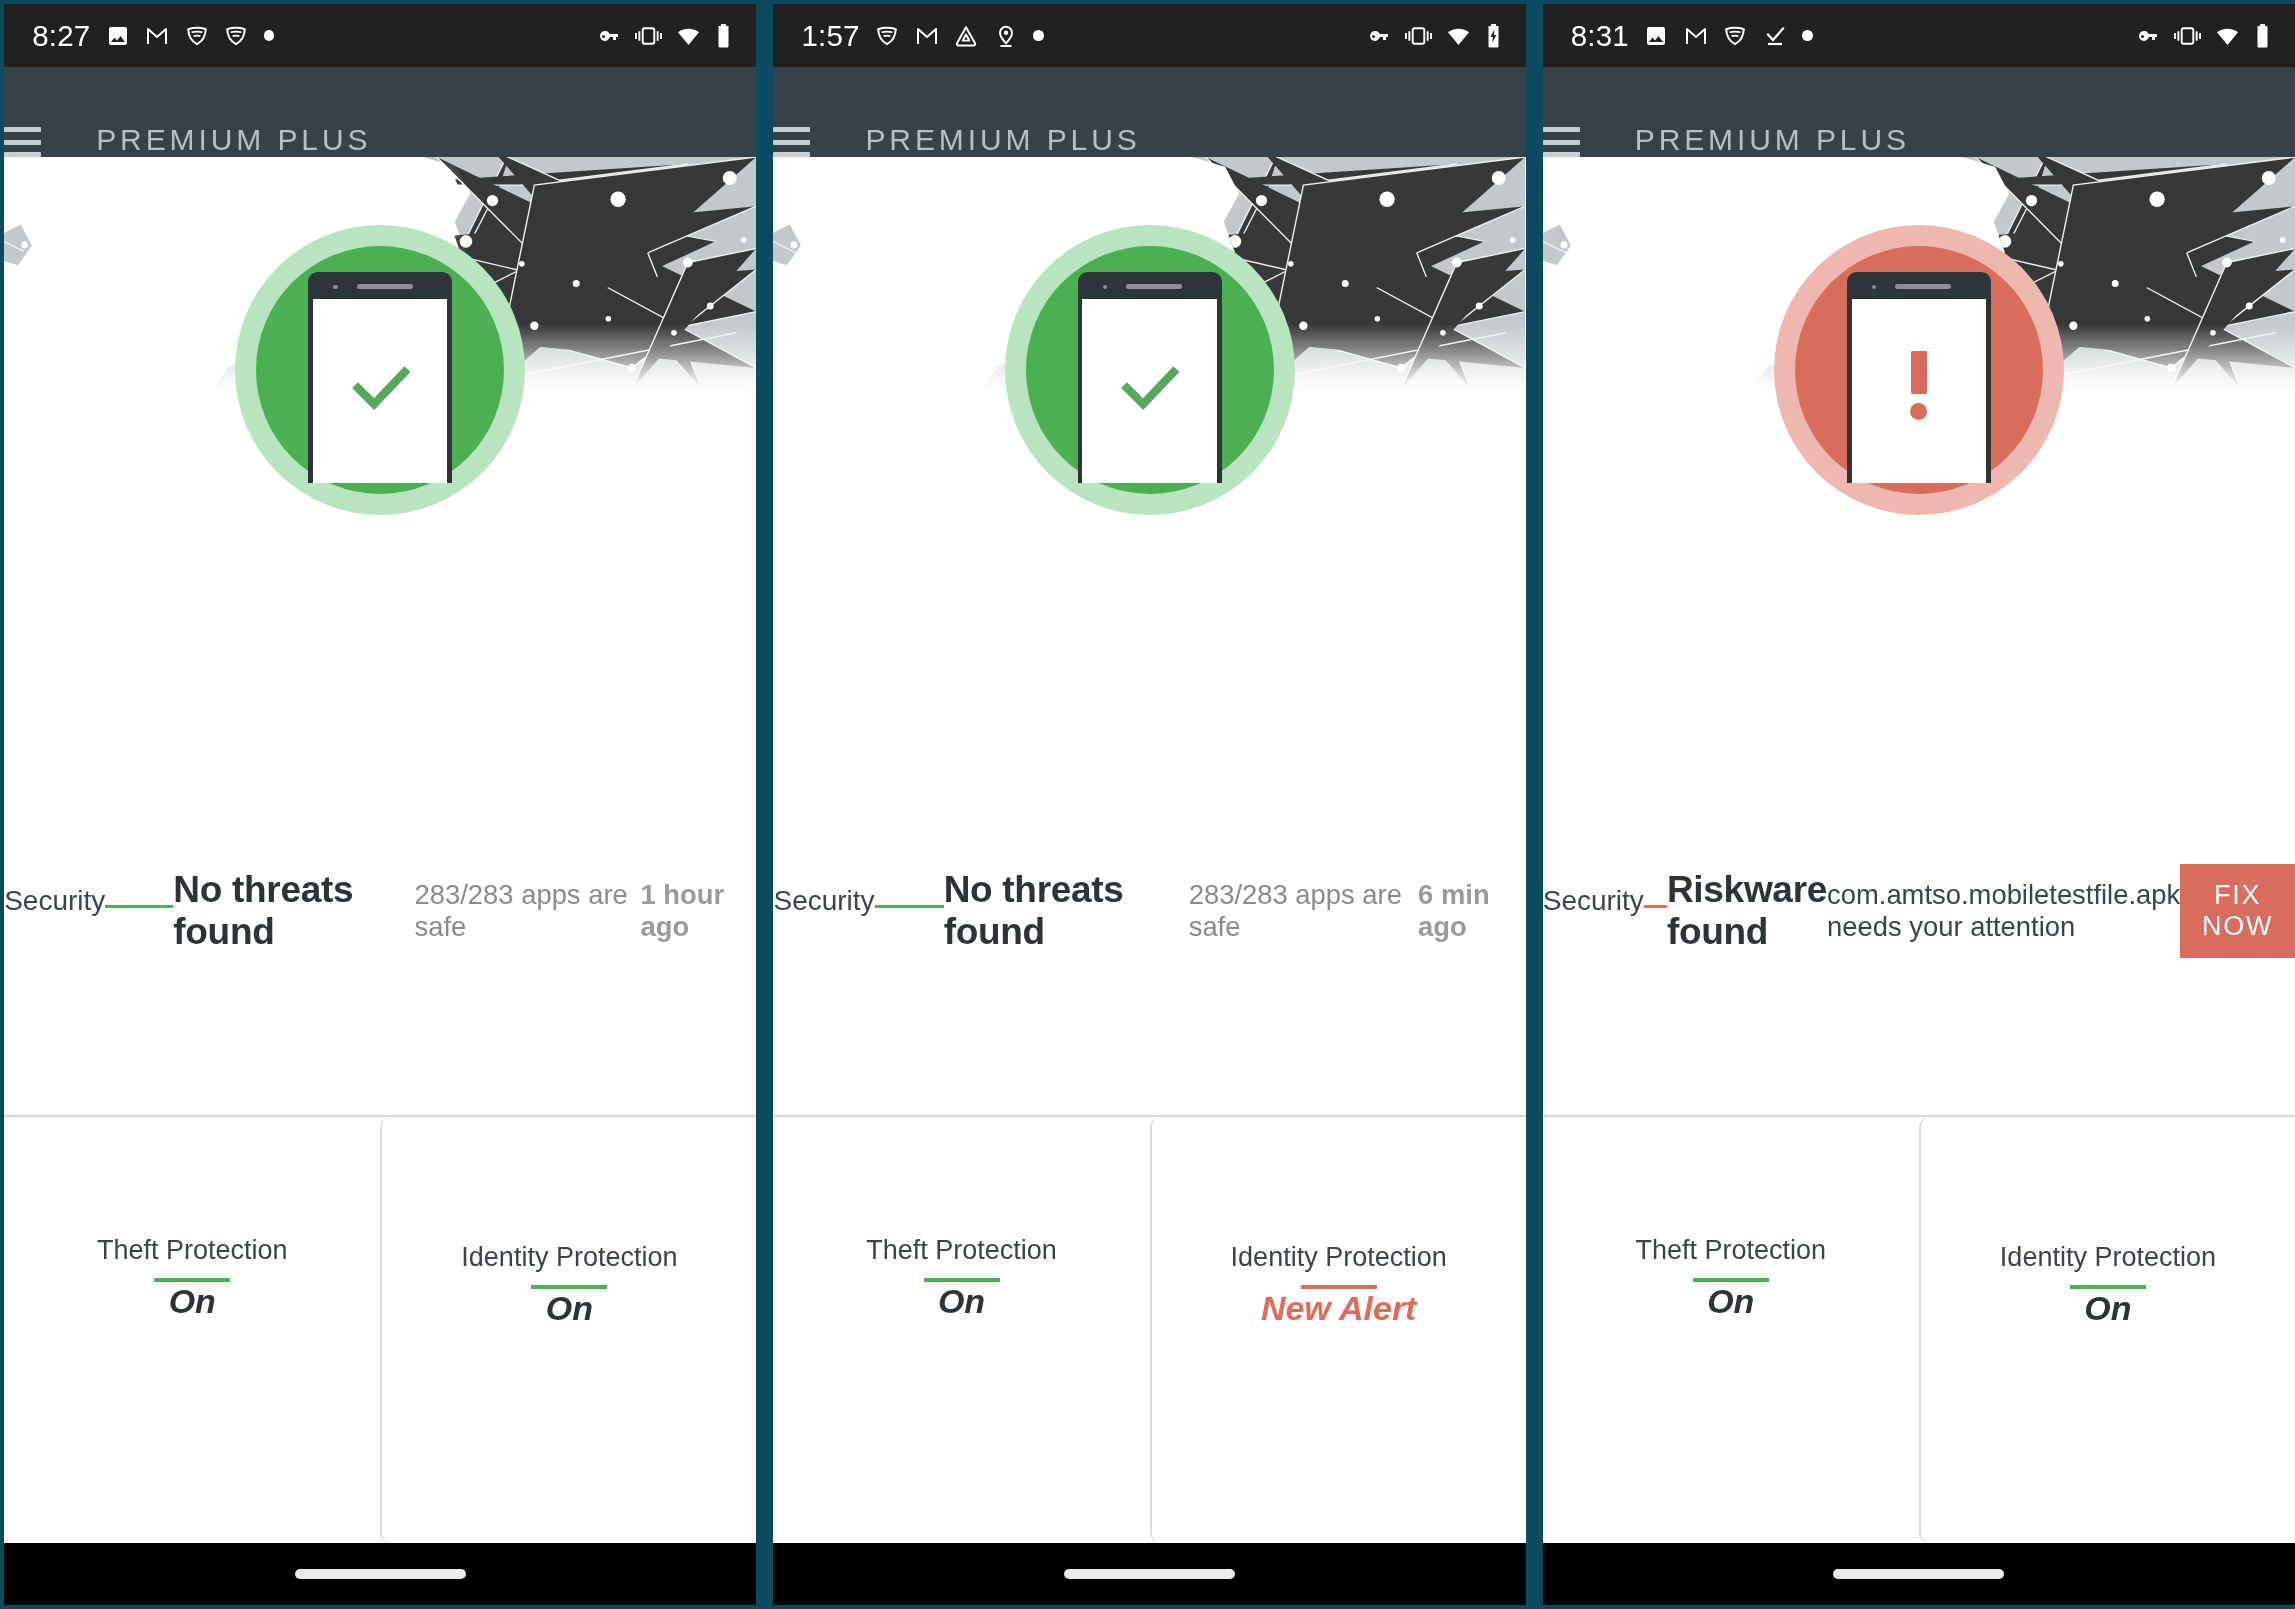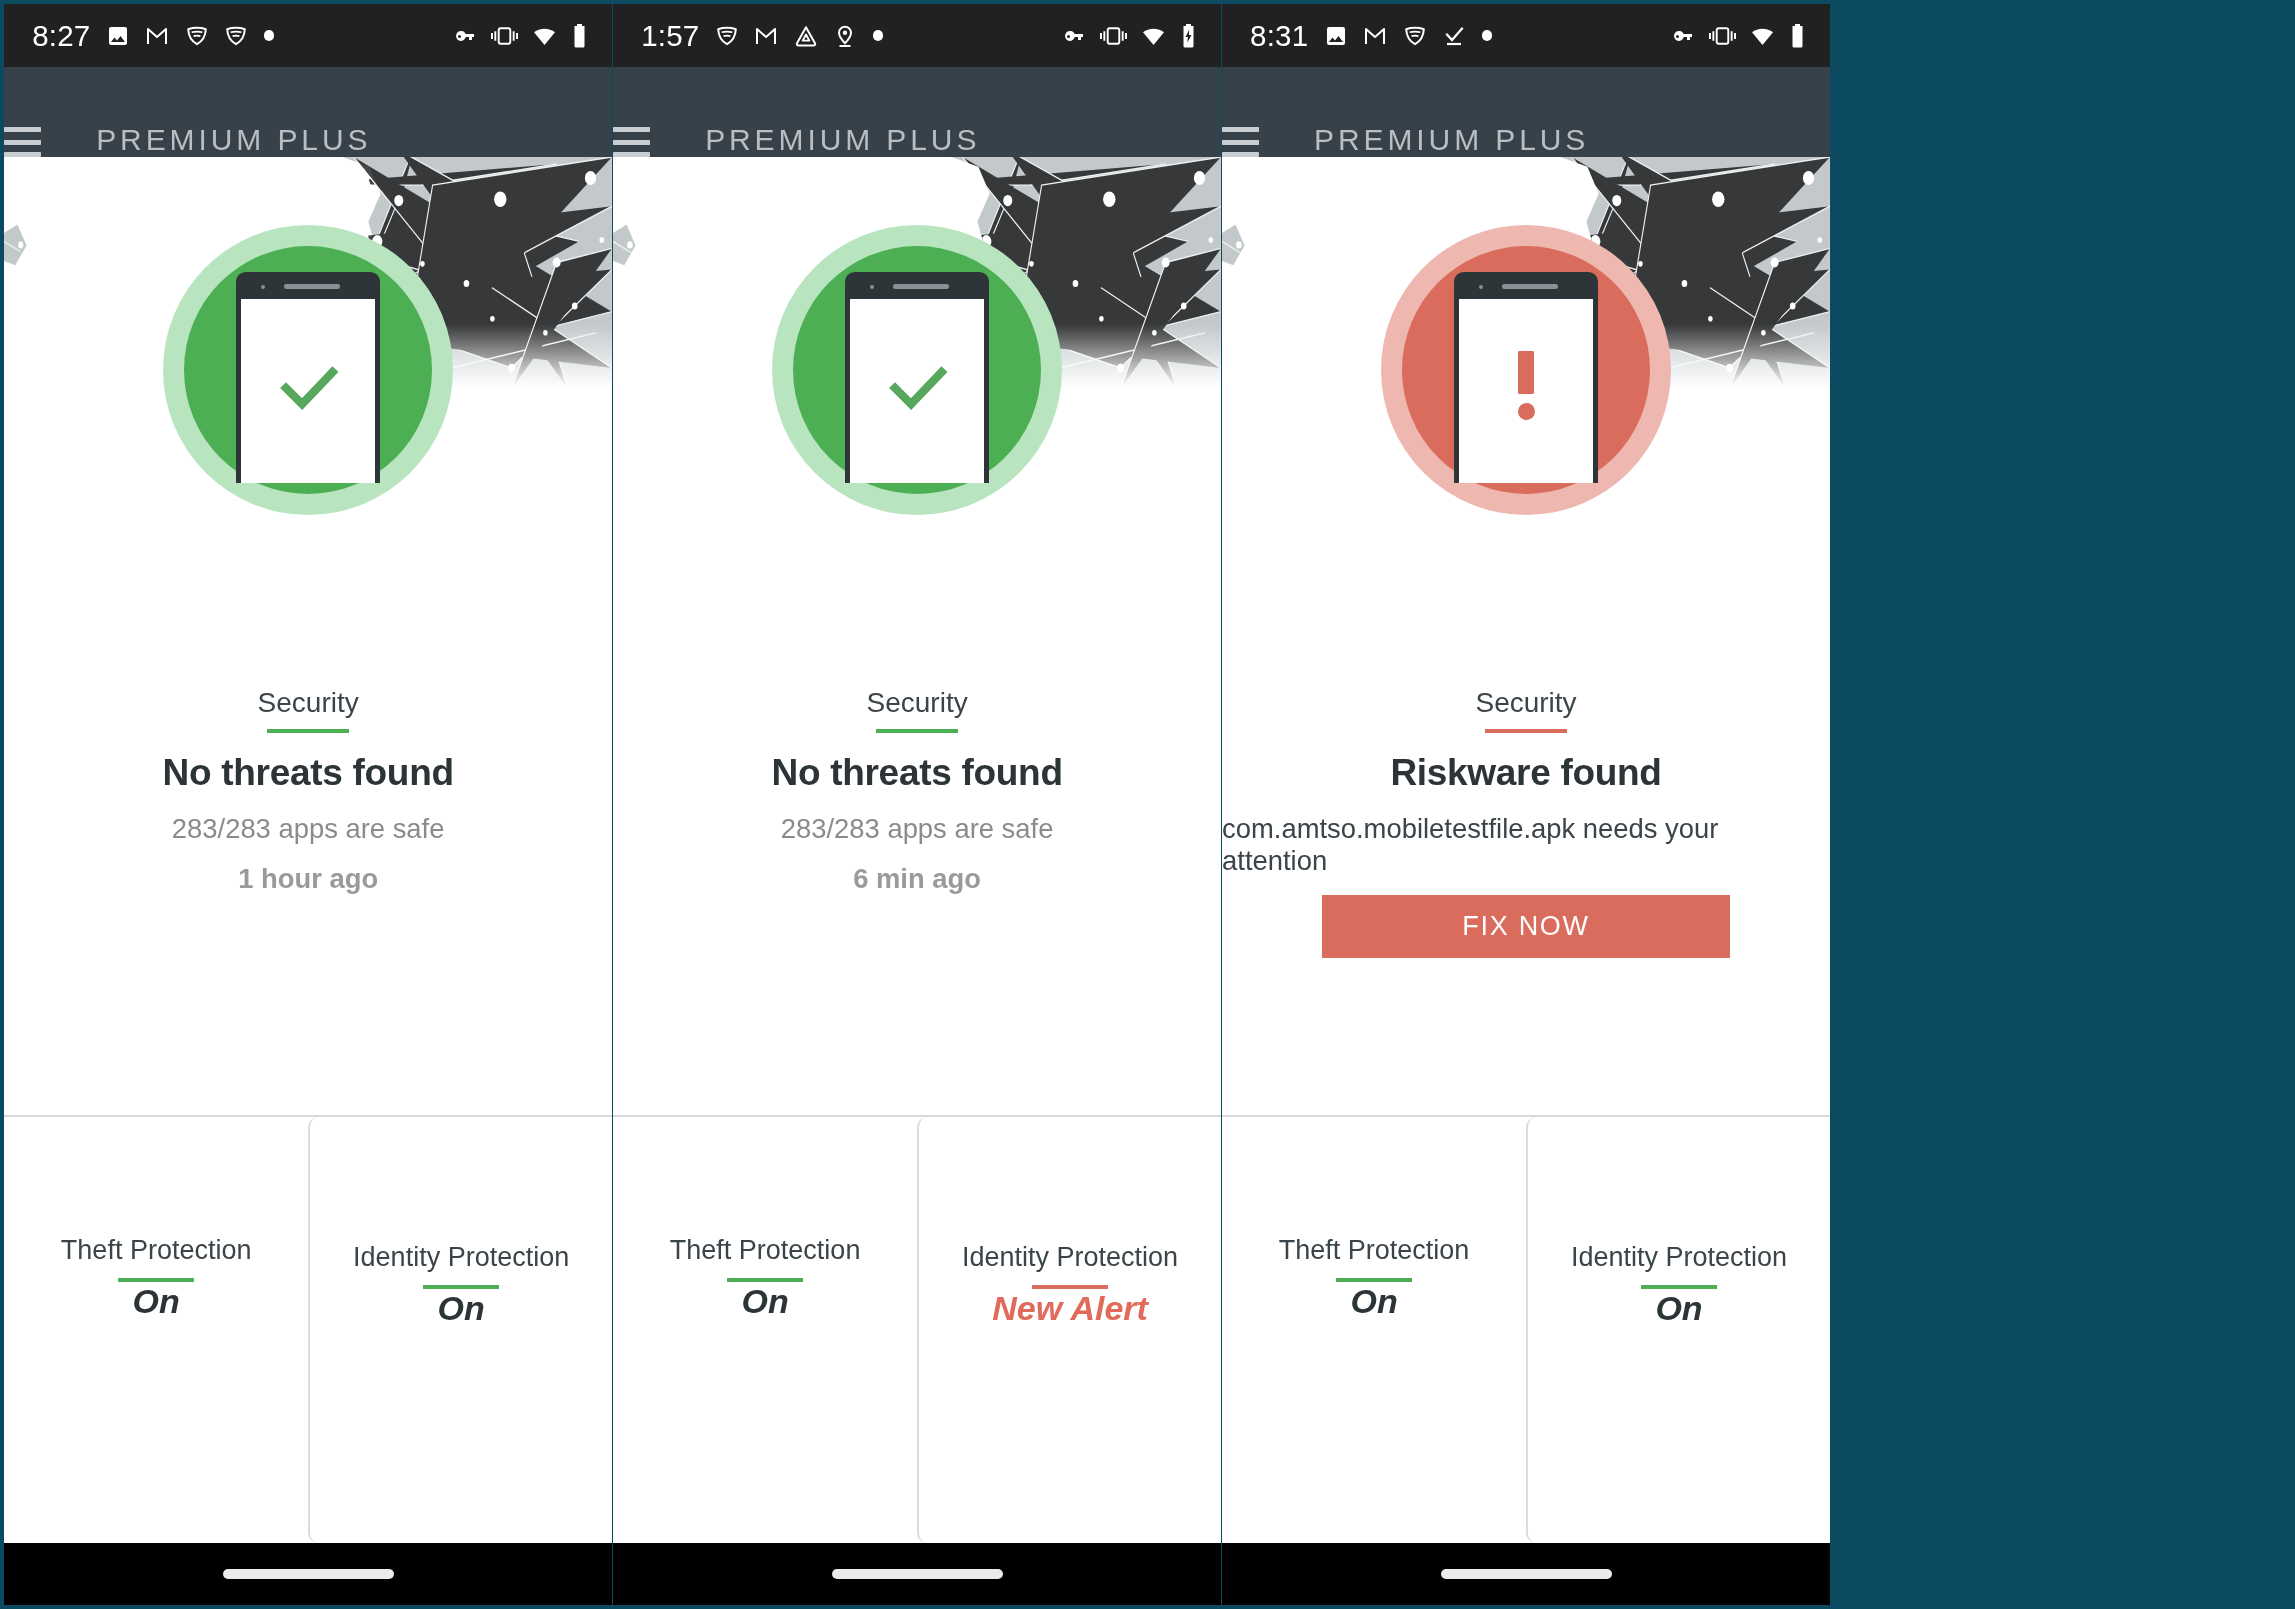--- a/index.html
+++ b/index.html
@@ -7,25 +7,25 @@
   html, body {
     width: 2295px;
     height: 1609px;
     background: #0b4a60;
     font-family: "Liberation Sans", sans-serif;
     overflow: hidden;
   }
 
   .screens {
     display: flex;
-    width: 1830px;
+    width: 2295px;
     height: 1609px;
     background: #0b4a60;
     padding: 4.2px 0 4.2px 4.2px;
-    gap: 1px;
+    gap: 17px;
   }
 
   .phone {
     position: relative;
     width: 758px;
     height: 1601px;
     background: #ffffff;
     overflow: hidden;
     display: flex;
     flex-direction: column;
@@ -189,21 +189,21 @@
     width: 17px; height: 17px;
     border-radius: 50%;
     background: #d96c5c;
     margin-top: 9.1px;
   }
 
   
   .sec {
     flex: 1 1 auto;
     display: flex;
-    flex-direction: column;
+    flex-direction: row;
     align-items: center;
     padding-top: 18.3px;
     background: #ffffff;
   }
   .sec-label {
     font-size: 28px;
     color: #3b4448;
     font-weight: 400;
     line-height: 1.1;
   }

